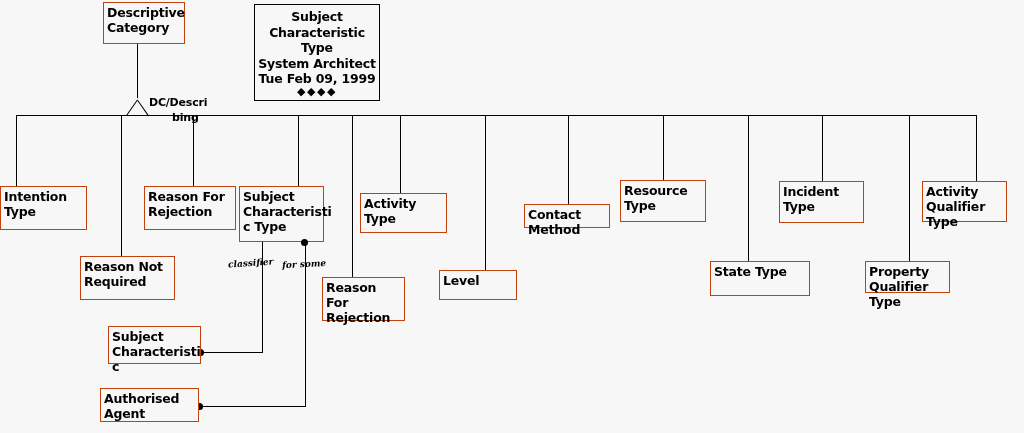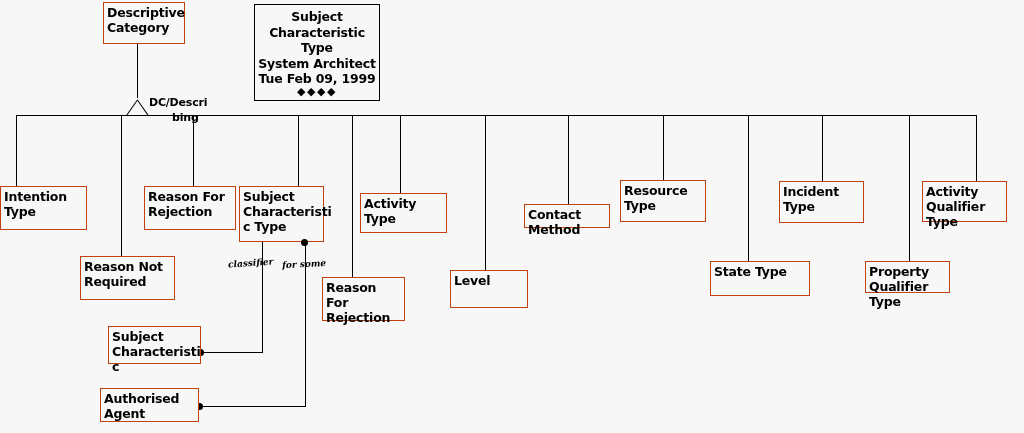--- a/index.html
+++ b/index.html
@@ -163,21 +163,21 @@
 
   <div class="node" style="left:322px; top:277px; width:83px; height:44px;">
     <div>Reason For</div>
     <div>Rejection</div>
   </div>
 
   <div class="node" style="left:360px; top:193px; width:87px; height:40px;">
     <div>Activity Type</div>
   </div>
 
-  <div class="node" style="left:450px; top:270px; width:78px; height:38px;">
+  <div class="node" style="left:439px; top:270px; width:78px; height:30px;">
     <div>Level</div>
   </div>
 
   <div class="node" style="left:524px; top:204px; width:86px; height:24px;">
     <div>Contact</div>
     <div>Method</div>
   </div>
 
   <div class="node" style="left:620px; top:180px; width:86px; height:42px;">
     <div>Resource</div>

